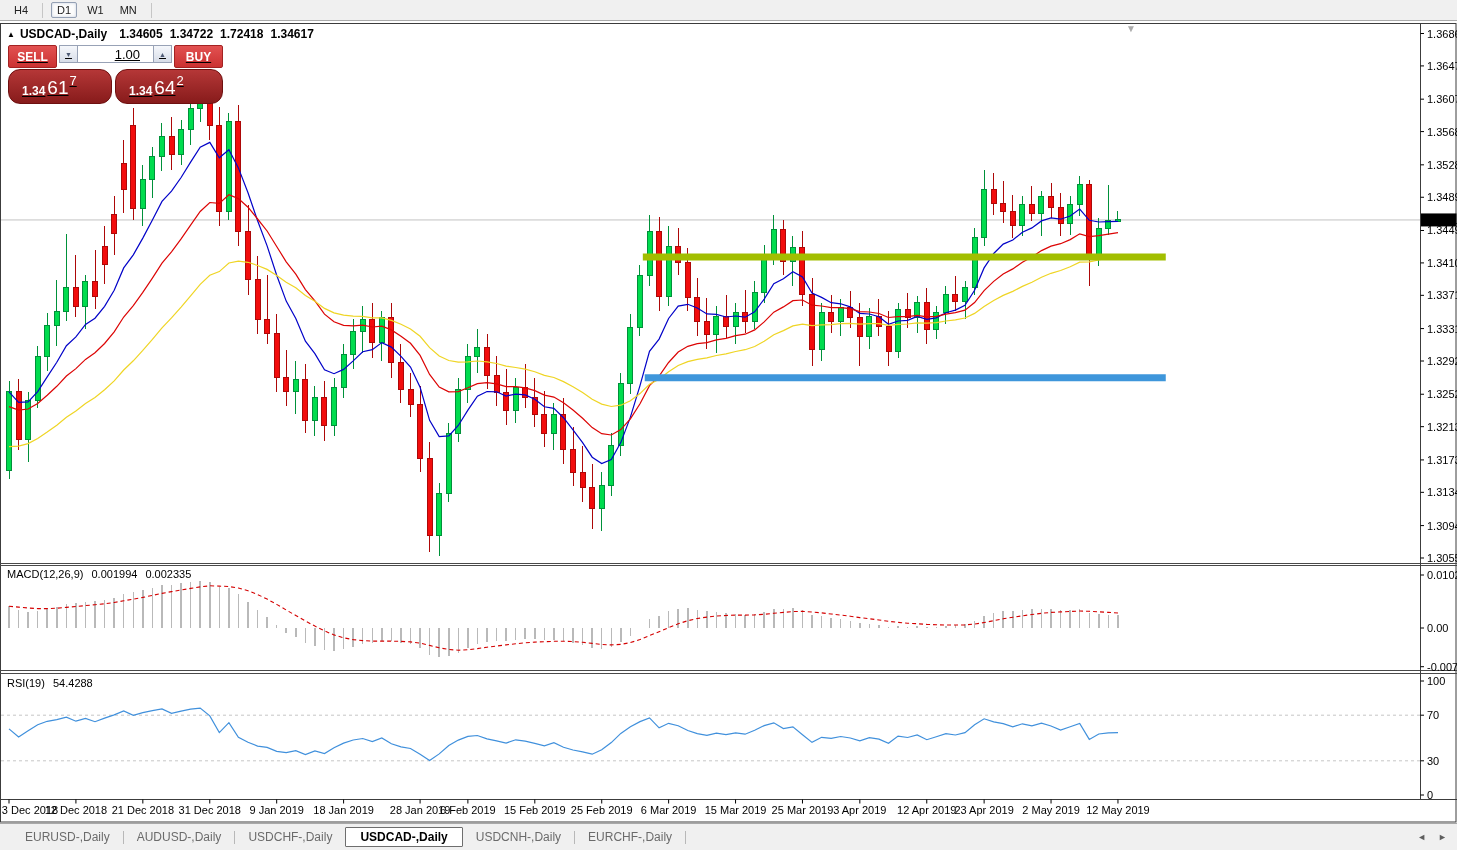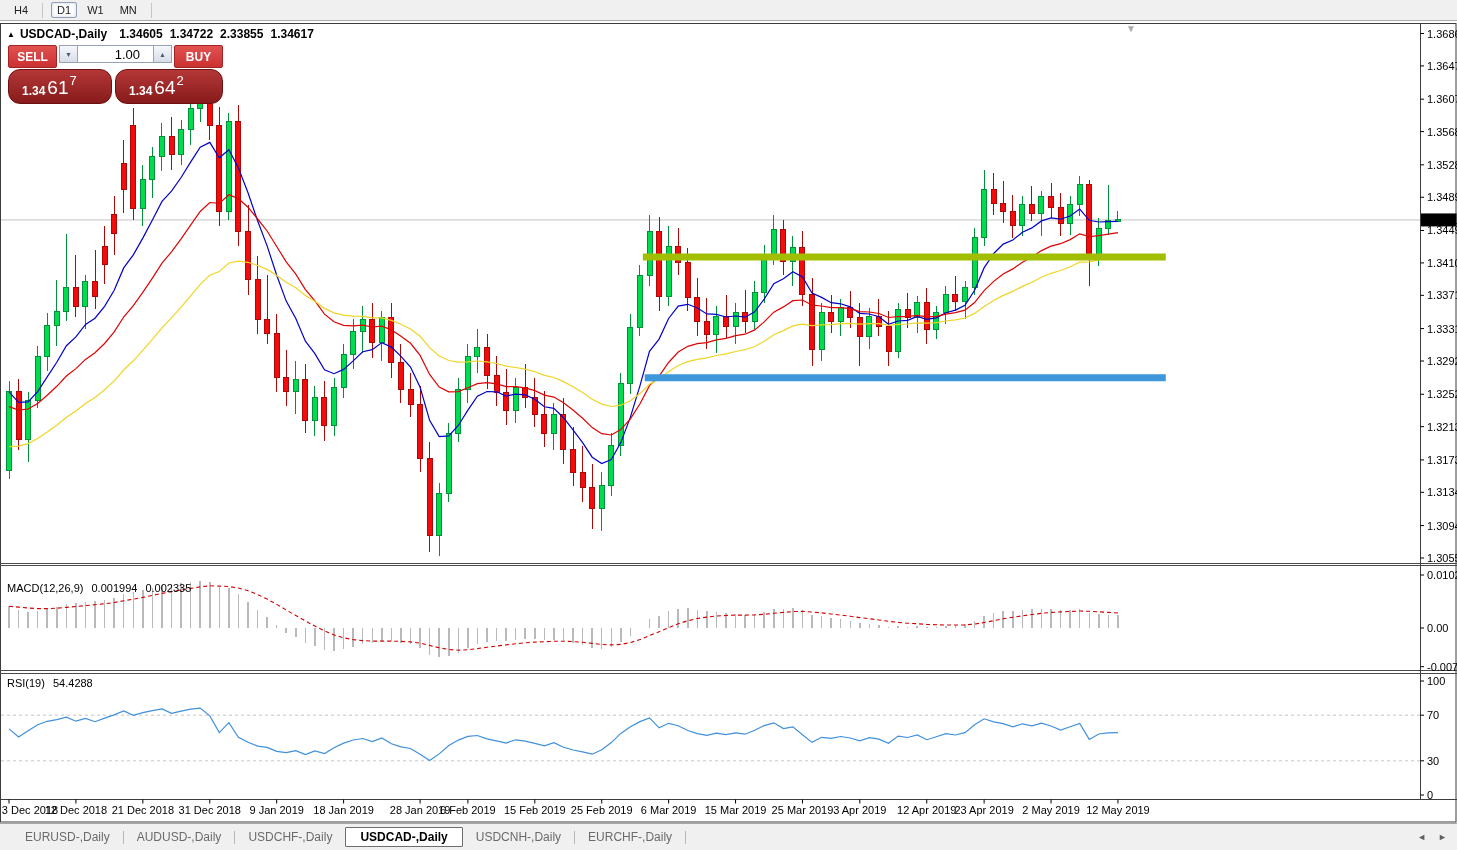--- a/index.html
+++ b/index.html
@@ -22,21 +22,21 @@
   .symbol-line .marker{font-size:8px;margin-right:5px;color:#000;}
   .symbol-line .sym{margin-right:12px;}
   .symbol-line .v{margin-right:7px;font-weight:700;}
 
   .scroll-marker{position:absolute;left:1126px;top:1px;color:#ABABAB;font-size:10px;}
 
   .pane-label{position:absolute;left:7px;font-size:11px;color:#000;white-space:nowrap;}
   .pane-label span{margin-right:5px;}
 
   
-  .trade-panel{position:absolute;left:8px;top:23px;width:215px;}
+  .trade-panel{position:absolute;left:8px;top:23px;width:215px;text-decoration:underline;}
   .tp-row1{display:flex;height:23px;}
   .tp-btn{width:49px;height:23px;background:linear-gradient(#E25151,#CB3232);border:1px solid #A32222;
     color:#FFF;font-size:12px;font-weight:700;border-radius:2px;box-sizing:border-box;
     display:flex;align-items:center;justify-content:center;cursor:default;}
   .vol{display:flex;height:18px;margin:0 2px;flex:1;}
   .vol-btn{width:19px;background:linear-gradient(#F5F7FB,#D7DDE8);border:1px solid #98A2B6;color:#4E5A74;
     font-size:7px;display:flex;align-items:center;justify-content:center;box-sizing:border-box;cursor:default;}
   .vol-input{width:72px;flex:1;border:1px solid #98A2B6;border-left:none;border-right:none;
     text-align:right;padding-right:13px;font-size:13px;font-family:"Liberation Sans",sans-serif;outline:none;box-sizing:border-box;}
   .tp-row2{display:flex;margin-top:1px;}
@@ -549,21 +549,21 @@
           <line x1="1117.96" y1="799.5" x2="1117.96" y2="803.5" stroke="#000"></line>
           <text x="1117.96" y="814" text-anchor="middle">12 May 2019</text>
         </g>
       </svg>
 
     <div class="symbol-line">
       <span class="marker">▲</span>
       <span class="sym">USDCAD-,Daily</span>
       <span class="v">1.34605</span>
       <span class="v">1.34722</span>
-      <span class="v">2.33855</span>
+      <span class="v">1.72418</span>
       <span class="v">1.34617</span>
     </div>
 
     <div class="scroll-marker">▼</div>
 
     <div class="trade-panel">
       <div class="tp-row1">
         <div class="tp-btn">SELL</div>
         <div class="vol">
           <div class="vol-btn">▼</div>
@@ -579,21 +579,21 @@
           <span class="q-sup">7</span>
         </div>
         <div class="quote buy">
           <span class="q-small">1.34</span>
           <span class="q-big">64</span>
           <span class="q-sup">2</span>
         </div>
       </div>
     </div>
 
-    <div class="pane-label" style="top:560px;">
+    <div class="pane-label" style="top:546px;">
       <span>MACD(12,26,9)</span>
       <span>0.001994</span>
       <span>0.002335</span>
     </div>
     <div class="pane-label" style="top:655px;">
       <span>RSI(19)</span>
       <span>54.4288</span>
     </div>
   </div>
 

